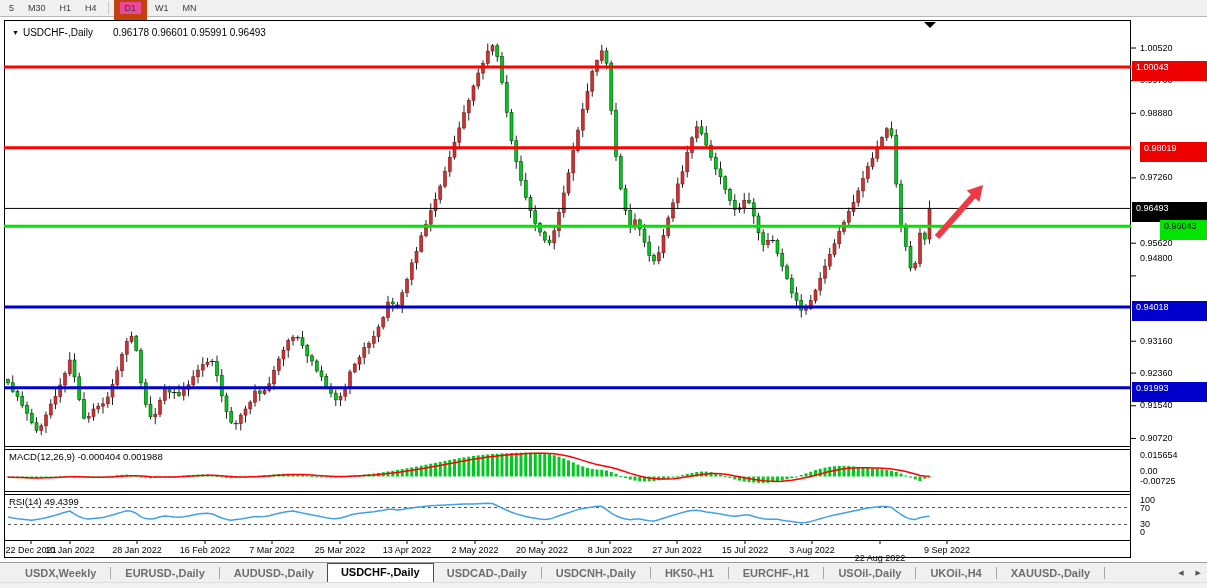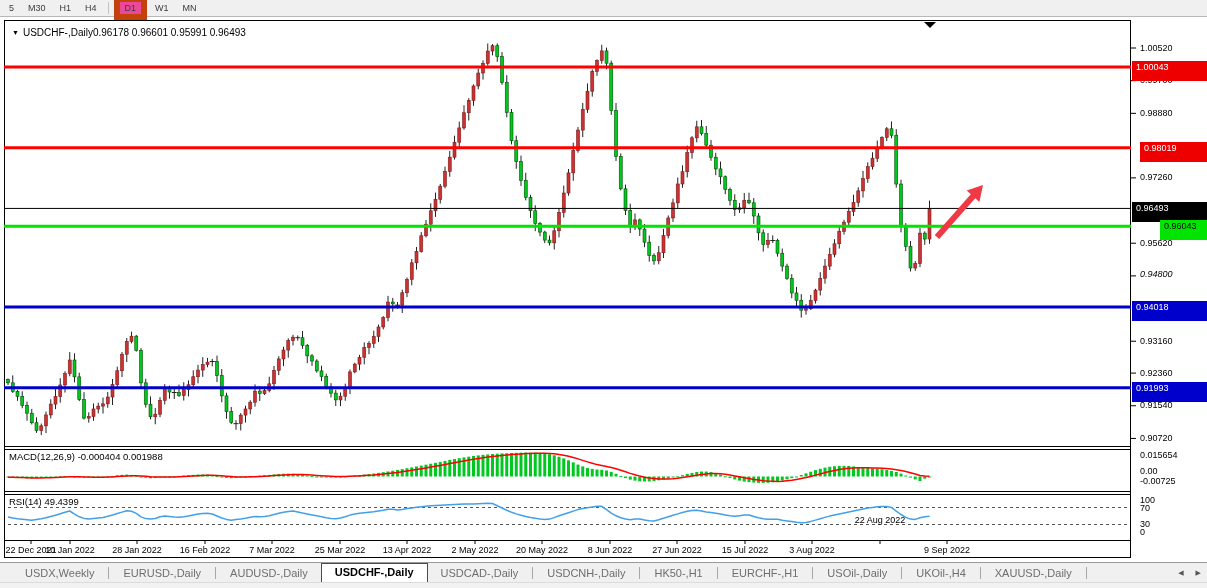--- a/index.html
+++ b/index.html
@@ -6,29 +6,29 @@
   #app{position:relative;width:1207px;height:588px;background:#ffffff;
        font-family:"Liberation Sans",sans-serif;overflow:hidden;}
   
   #tf-toolbar{position:absolute;left:0;top:0;width:1207px;height:17px;background:#f0f0f0;
 uborder-bottom:1px solid #bbb;border-bottom:1px solid #b8b8b8;display:flex;align-items:center;padding-left:2px;box-sizing:border-box;}
   .tf-btn{font-size:9px;color:#3c3c3c;padding:1px 5px;margin:0 1px;border:1px solid transparent;cursor:default;}
   .tf-btn.active{background:#ec4899;border:6px solid #c2410c;}
   .tf-sep{width:1px;height:12px;background:#c2c2c2;margin:0 4px;}
   #chart-title{position:absolute;left:12px;top:27px;font-size:10px;color:#000;white-space:nowrap;pointer-events:auto;}
   #chart-title .dd{font-size:7px;vertical-align:1px;margin-right:4px;}
-  #chart-title .ohlc{margin-left:0;}
+  #chart-title .ohlc{margin-left:20px;}
   .ind-label{position:absolute;font-size:9.5px;color:#000;white-space:nowrap;}
   .ax-label{position:absolute;left:1140px;font-size:9px;color:#000;white-space:nowrap;}
   .badge{position:absolute;left:1132px;width:71px;height:20px;line-height:12px;font-size:9px;padding-left:4px;}
   .date-label{position:absolute;font-size:9px;color:#000;transform:translateX(-50%);white-space:nowrap;}
   
   #tab-bar{position:absolute;left:0;top:562px;width:1207px;height:20px;background:#f0f0f0;
            border-top:1px solid #9a9a9a;display:flex;align-items:center;box-sizing:border-box;padding-left:12px;}
-  .tab{font-size:11px;color:#6e6e6e;padding:2px 13px;white-space:nowrap;cursor:default;}
+  .tab{font-size:11px;color:#6e6e6e;padding:2px 13px;white-space:nowrap;cursor:default;font-weight:bold;}
   .tab.active{background:#ffffff;color:#000;border:1px solid #4a4a4a;border-bottom:none;height:17px;line-height:15px;padding:1px 13px 0 13px;font-weight:bold;}
   .tab-sep{width:1px;height:12px;background:#a8a8a8;margin:0 1px;}
   .tab-scroll{font-size:7px;color:#555;padding:0 6px;}
   #tab-spacer{flex:1;}
   #bottom-strip{position:absolute;left:0;top:582px;width:1207px;height:6px;background:#f2f2f2;border-top:1px solid #dcdcdc;}
   #chart-canvas{position:absolute;left:4px;top:20px;width:1127px;height:538px;}
   #price-axis{position:absolute;left:1131px;top:20px;width:76px;height:538px;}
   #time-axis{position:absolute;left:4px;top:541px;width:1127px;height:17px;}
   svg{position:absolute;left:0;top:0;pointer-events:none;}
 </style>
@@ -717,21 +717,21 @@
       <span id="tab-spacer"></span>
       <span class="tab-scroll">◀</span>
       <span class="tab-scroll">▶</span>
     </div>
   <div id="bottom-strip"></div>
 <div class="ax-label" style="top: 42.5px;">1.00520</div>
     <div class="ax-label" style="top: 75.1688px;">0.99700</div>
     <div class="ax-label" style="top: 107.838px;">0.98880</div>
     <div class="ax-label" style="top: 172.378px;">0.97260</div>
     <div class="ax-label" style="top: 237.716px;">0.95620</div>
-    <div class="ax-label" style="top: 269px; font-style: italic;">0.94800</div>
+    <div class="ax-label" style="top: 253px;">0.94800</div>
     <div class="ax-label" style="top: 335.722px;">0.93160</div>
     <div class="ax-label" style="top: 367.594px;">0.92360</div>
     <div class="ax-label" style="top: 400.263px;">0.91540</div>
     <div class="ax-label" style="top: 432.932px;">0.90720</div>
     <div class="badge" style="top: 61.0037px; background: rgb(238, 0, 0); color: rgb(255, 255, 255);">1.00043</div>
     <div class="badge" style="top: 141.64px; background: rgb(238, 0, 0); color: rgb(255, 255, 255); margin-left: 8px;">0.98019</div>
     <div class="badge" style="top: 202.436px; background: rgb(0, 0, 0); color: rgb(255, 255, 255);">0.96493</div>
     <div class="badge" style="top: 220.364px; background: rgb(0, 228, 0); color: rgb(0, 0, 0); margin-left: 28px;">0.96043</div>
     <div class="badge" style="top: 301.04px; background: rgb(0, 0, 204); color: rgb(255, 255, 255);">0.94018</div>
     <div class="badge" style="top: 381.716px; background: rgb(0, 0, 204); color: rgb(255, 255, 255);">0.91993</div>
@@ -748,15 +748,15 @@
     <div class="date-label" style="left: 205px; top: 545px;">16 Feb 2022</div>
     <div class="date-label" style="left: 272px; top: 545px;">7 Mar 2022</div>
     <div class="date-label" style="left: 340px; top: 545px;">25 Mar 2022</div>
     <div class="date-label" style="left: 407px; top: 545px;">13 Apr 2022</div>
     <div class="date-label" style="left: 475px; top: 545px;">2 May 2022</div>
     <div class="date-label" style="left: 542px; top: 545px;">20 May 2022</div>
     <div class="date-label" style="left: 610px; top: 545px;">8 Jun 2022</div>
     <div class="date-label" style="left: 677px; top: 545px;">27 Jun 2022</div>
     <div class="date-label" style="left: 745px; top: 545px;">15 Jul 2022</div>
     <div class="date-label" style="left: 812px; top: 545px;">3 Aug 2022</div>
-    <div class="date-label" style="left: 880px; top: 515px;">22 Aug 2022</div>
+    <div class="date-label" style="left: 880px; top: 553px;">22 Aug 2022</div>
     <div class="date-label" style="left: 947px; top: 545px;">9 Sep 2022</div>
   </div>
 
 </body></html>

